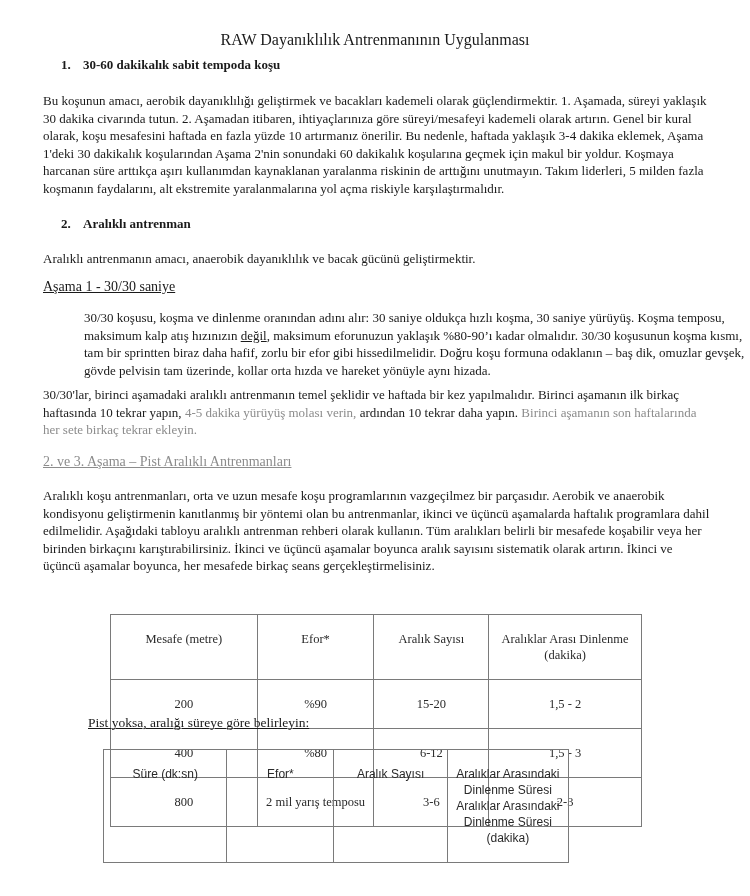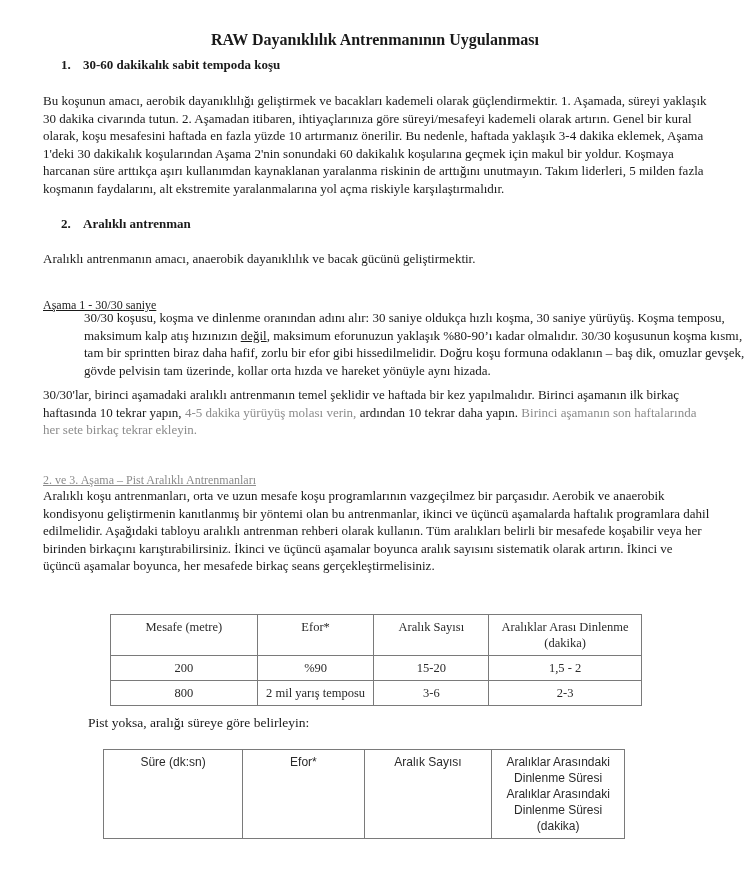--- a/index.html
+++ b/index.html
@@ -3,35 +3,35 @@
 <meta charset="utf-8">
 <style>
   html, body { margin: 0; padding: 0; background: #ffffff; }
   body {
     width: 750px; height: 896px; position: relative; overflow: hidden;
     font-family: "Liberation Serif", serif; color: #1a1a1a;
   }
   .abs { position: absolute; }
   .title {
     left: 0; width: 750px; top: 30px; text-align: center;
-    font-weight: bold; font-size: 16px; line-height: 20px;
+    font-weight: normal; font-size: 16px; line-height: 20px;
   }
   .h1 { left: 43px; font-weight: bold; font-size: 13px; line-height: 16px; margin-left: 18px; }
   .h1 .num { display: inline-block; width: 22px; }
   .para {
     left: 43px; width: 670px; font-size: 13px; line-height: 17.5px;
   }
   .para p { margin: 0; }
-  .sub { left: 43px; font-size: 12px; line-height: 16px; text-decoration: underline; margin-top: 18px; }
+  .sub { left: 43px; font-size: 14px; line-height: 16px; text-decoration: underline; }
   .u { text-decoration: underline; }
   .g { color: #8c8c8c; text-align: right; }
   table { border-collapse: collapse; font-family: "Liberation Serif", serif; font-size: 12.5px; }
   td, th {
     border: 1px solid #7a7a7a; text-align: center; vertical-align: top;
-    font-weight: normal; padding: 4px 2px; line-height: 16px; color: #2a2a2a;
+    font-weight: normal; padding: 16px 2px; line-height: 16px; color: #2a2a2a;
   }
   .t2 th, .t2 td { font-family: "Liberation Sans", sans-serif; font-size: 12px; }
   .t2 td { font-family: "Liberation Serif", serif; font-size: 12.5px; }
 </style>
 </head>
 <body>
 
 <div class="abs title">RAW Dayanıklılık Antrenmanının Uygulanması</div>
 
 <div class="abs h1" style="top:57px;">
@@ -86,31 +86,37 @@
     </tr>
   </thead>
   <tbody>
     <tr>
       <td>200</td>
       <td>%90</td>
       <td>15-20</td>
       <td>1,5 - 2</td>
     </tr>
     <tr>
+      <td>400</td>
+      <td>%80</td>
+      <td>6-12</td>
+      <td>1,5 - 3</td>
+    </tr>
+    <tr>
       <td>800</td>
       <td>2 mil yarış temposu</td>
       <td>3-6</td>
       <td>2-3</td>
     </tr>
   </tbody>
 </table>
 
-<div class="abs" style="left:88px; top:714px; font-size:13.5px; line-height:17px;">Pist yoksa, aralığı süreye göre belirleyin:</div>
+<div class="abs" style="left:88px; top:714px; font-size:13.5px; line-height:17px;text-decoration:underline;">Pist yoksa, aralığı süreye göre belirleyin:</div>
 
-<table class="abs t2" style="left:103px; top:749px; width:522px;">
+<table class="abs t2" style="left:103px; top:749px; width:466px;">
   <colgroup>
     <col style="width:145px">
       <col style="width:127px">
       <col style="width:133px">
       <col style="width:137px">
   </colgroup>
   <thead>
     <tr style="height:67px;">
       <th>Süre (dk:sn)</th>
       <th>Efor*</th>

